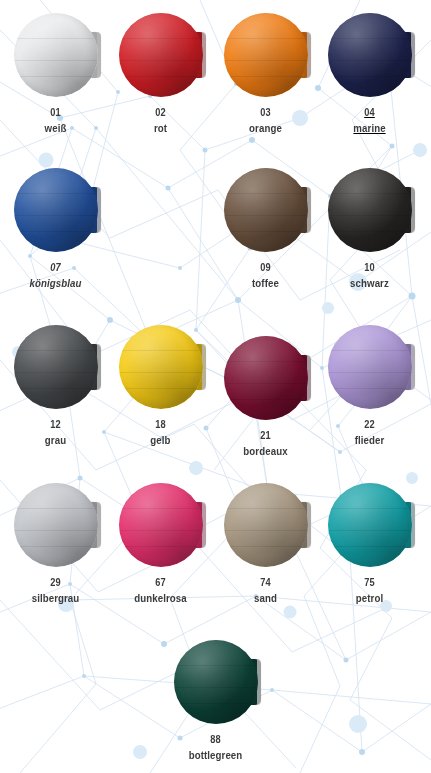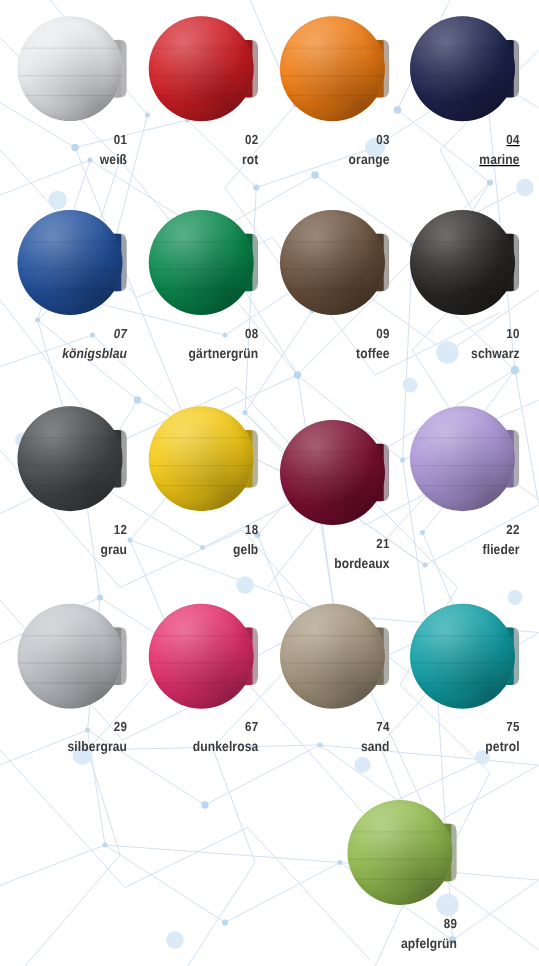--- a/index.html
+++ b/index.html
@@ -27,21 +27,21 @@
   #grid {
     position: absolute;
     left: 0; top: 0;
     width: 431px;
     height: 773px;
     z-index: 2;
   }
   .swatch-cell {
     position: absolute;
     width: 105px;
-    text-align: right;
+    text-align: center;
   }
   .swatch-disc-wrap {
     position: relative;
     width: 84px;
     height: 84px;
     margin: 0 auto;
   }
   
   .swatch-tab {
     position: absolute;
@@ -293,34 +293,20 @@
             <div class="sheen"></div>
             <div class="seam s1"></div>
             <div class="seam s2"></div>
             <div class="seam s3"></div>
             <div class="edge"></div>
           </div>
         </div>
         <div class="swatch-code">07</div>
         <div class="swatch-name">königsblau</div>
       </div>
-      <div class="swatch-cell" style="left: 108px; top: 168px;">
-        <div class="swatch-disc-wrap">
-          <div class="swatch-tab" style="background: rgb(10, 138, 78); filter: brightness(0.72);"></div>
-          <div class="swatch-disc" style="background: rgb(10, 138, 78);">
-            <div class="sheen"></div>
-            <div class="seam s1"></div>
-            <div class="seam s2"></div>
-            <div class="seam s3"></div>
-            <div class="edge"></div>
-          </div>
-        </div>
-        <div class="swatch-code">08</div>
-        <div class="swatch-name">gärtnergrün</div>
-      </div>
       <div class="swatch-cell" style="left: 213px; top: 168px;">
         <div class="swatch-disc-wrap">
           <div class="swatch-tab" style="background: rgb(105, 80, 60); filter: brightness(0.72);"></div>
           <div class="swatch-disc" style="background: rgb(105, 80, 60);">
             <div class="sheen"></div>
             <div class="seam s1"></div>
             <div class="seam s2"></div>
             <div class="seam s3"></div>
             <div class="edge"></div>
           </div>
@@ -447,29 +433,29 @@
             <div class="sheen"></div>
             <div class="seam s1"></div>
             <div class="seam s2"></div>
             <div class="seam s3"></div>
             <div class="edge"></div>
           </div>
         </div>
         <div class="swatch-code">75</div>
         <div class="swatch-name">petrol</div>
       </div>
-      <div class="swatch-cell" style="left: 267px; top: 640px;">
-        <div class="swatch-disc-wrap">
-          <div class="swatch-tab" style="background: rgb(147, 188, 79); filter: brightness(0.72);"></div>
-          <div class="swatch-disc" style="background: rgb(147, 188, 79);">
-            <div class="sheen"></div>
-            <div class="seam s1"></div>
-            <div class="seam s2"></div>
-            <div class="seam s3"></div>
-            <div class="edge"></div>
-          </div>
-        </div>
-        <div class="swatch-code">89</div>
-        <div class="swatch-name">apfelgrün</div>
+      <div class="swatch-cell" style="left: 163px; top: 640px;">
+        <div class="swatch-disc-wrap">
+          <div class="swatch-tab" style="background: rgb(13, 68, 57); filter: brightness(0.72);"></div>
+          <div class="swatch-disc" style="background: rgb(13, 68, 57);">
+            <div class="sheen"></div>
+            <div class="seam s1"></div>
+            <div class="seam s2"></div>
+            <div class="seam s3"></div>
+            <div class="edge"></div>
+          </div>
+        </div>
+        <div class="swatch-code">88</div>
+        <div class="swatch-name">bottlegreen</div>
       </div>
     </div>
 
 </div>
 
 </body></html>

